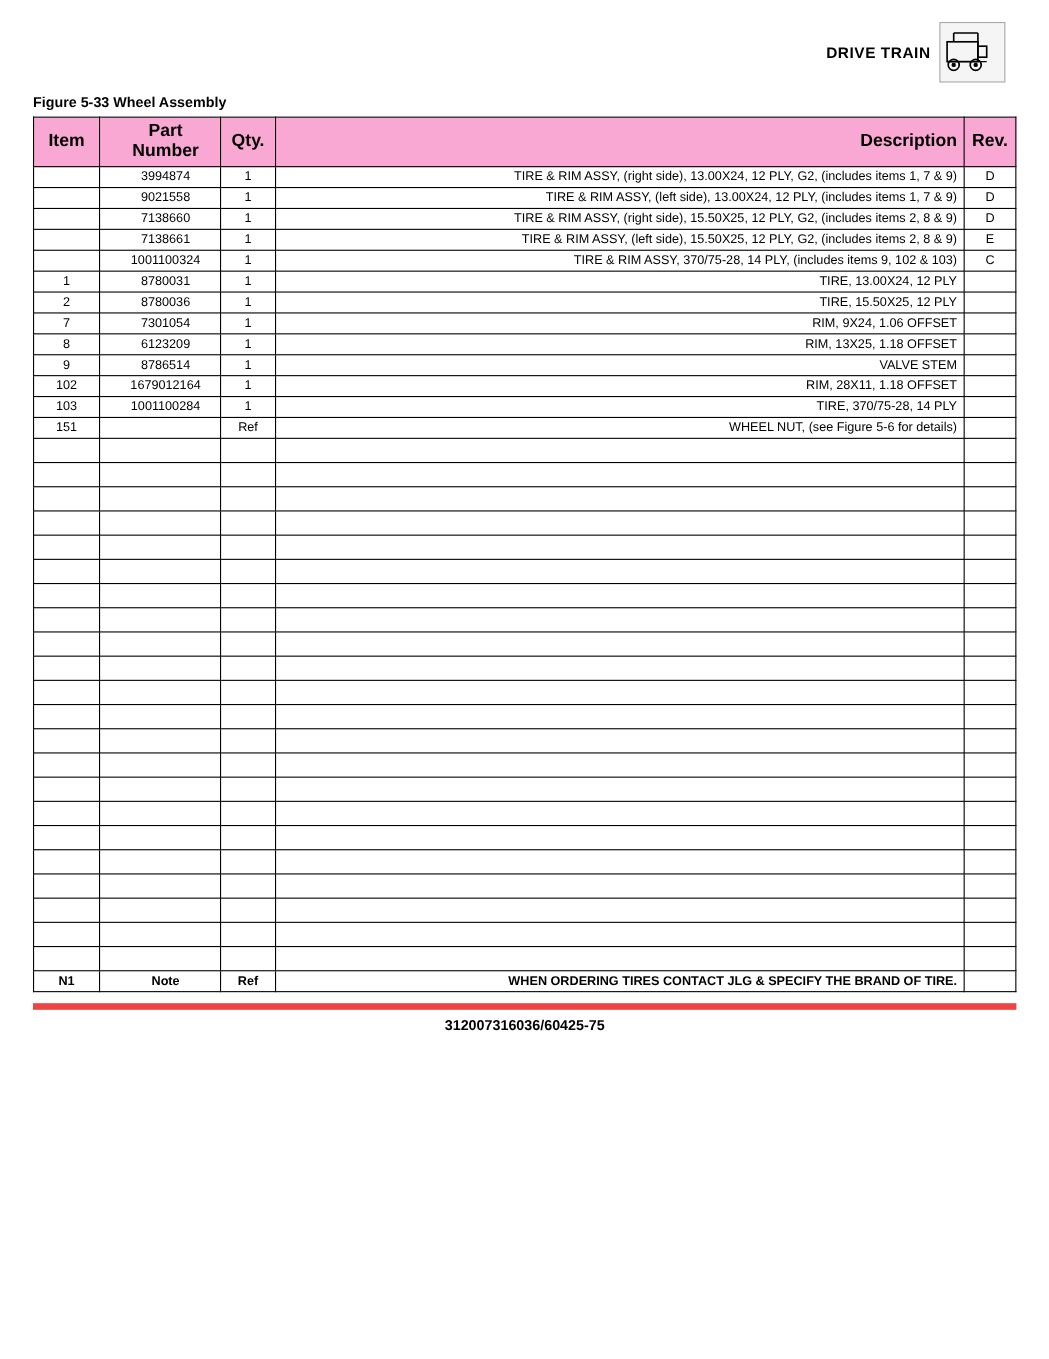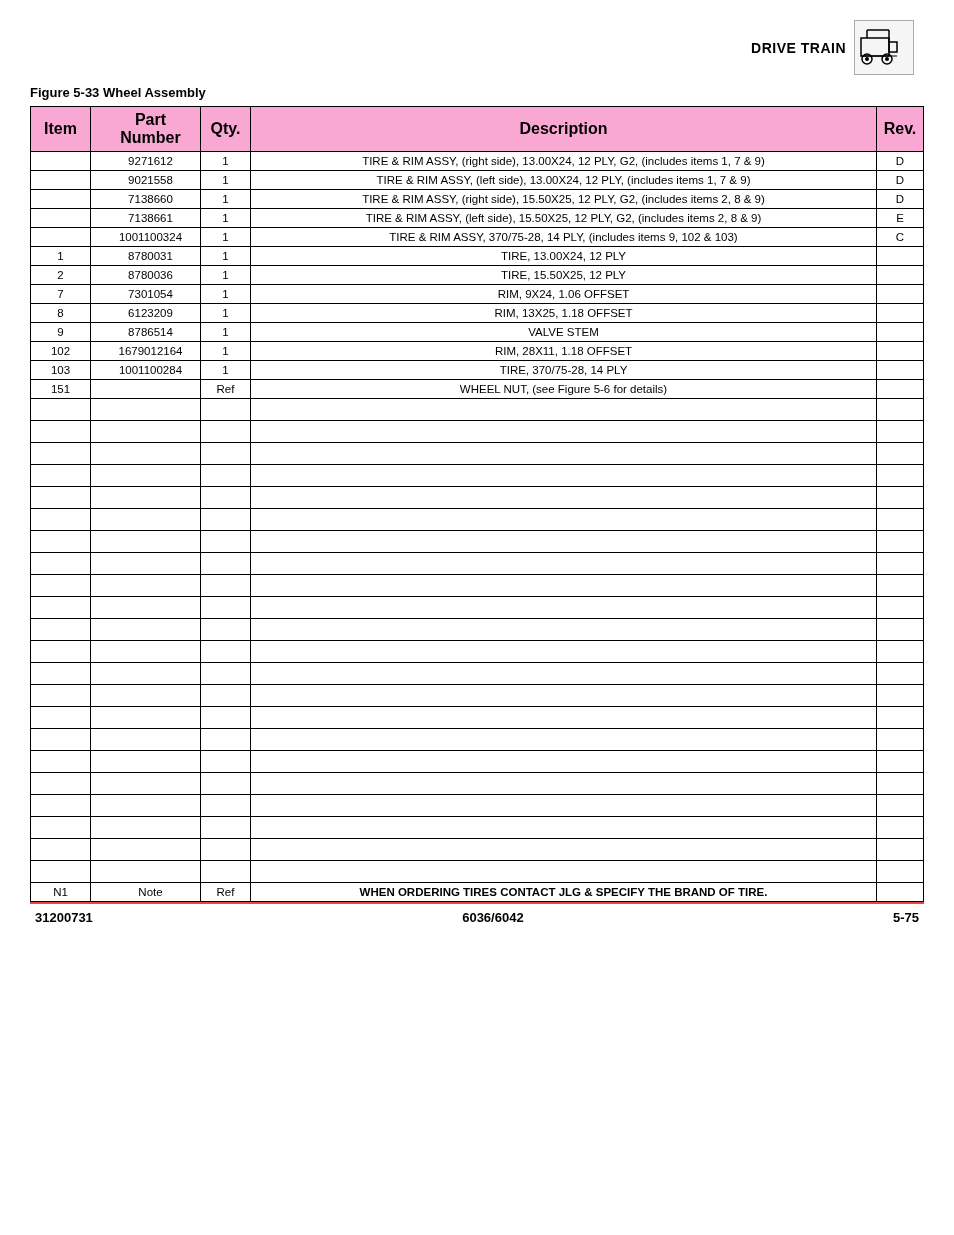--- a/index.html
+++ b/index.html
@@ -63,39 +63,40 @@
     tbody tr td {
       border: 1px solid #000;
       padding: 3px 6px;
       font-size: 11.5px;
       vertical-align: top;
     }
 
     .col-item { width: 60px; text-align: center; }
     .col-part { width: 110px; text-align: center; padding-left: 16px; }
     .col-qty  { width: 50px; text-align: center; }
-    .col-desc { text-align: center; }
+    .col-desc { text-align: right; }
     .col-rev  { width: 47px; text-align: center; margin-left: 26px; }
 
     .footer-section {
       display: flex;
-      justify-content: space-between;
+      justify-content: center;
       align-items: center;
+      margin-top: 10px;
       padding: 0 5px;
-      border-top: 2px solid #ef4444;
+      border-top: 6px solid #ef4444;
       padding-top: 6px;
     }
 
     .footer-left, .footer-center, .footer-right {
       font-weight: bold;
       font-size: 13px;
     }
 
     tbody tr.note-row td {
-      font-weight: normal;
+      font-weight: bold;
     }
   </style>
 </head>
 <body>
 
 <div class="header-section">
   <span class="header-title">DRIVE TRAIN</span>
   <div class="icon-box">
     <svg width="50" height="40" viewBox="0 0 50 40" xmlns="http://www.w3.org/2000/svg">
 
@@ -121,21 +122,21 @@
       <th class="col-item">Item</th>
       <th class="col-part">Part Number</th>
       <th class="col-qty">Qty.</th>
       <th class="col-desc">Description</th>
       <th class="col-rev">Rev.</th>
     </tr>
   </thead>
   <tbody id="table-body">
   <tr>
       <td class="col-item"></td>
-      <td class="col-part">9271612</td>
+      <td class="col-part">3994874</td>
       <td class="col-qty">1</td>
       <td class="col-desc">TIRE &amp; RIM ASSY, (right side), 13.00X24, 12 PLY, G2, (includes items 1, 7 &amp; 9)</td>
       <td class="col-rev">D</td>
     </tr>
       <tr>
       <td class="col-item"></td>
       <td class="col-part">9021558</td>
       <td class="col-qty">1</td>
       <td class="col-desc">TIRE &amp; RIM ASSY, (left side), 13.00X24, 12 PLY, (includes items 1, 7 &amp; 9)</td>
       <td class="col-rev">D</td>

